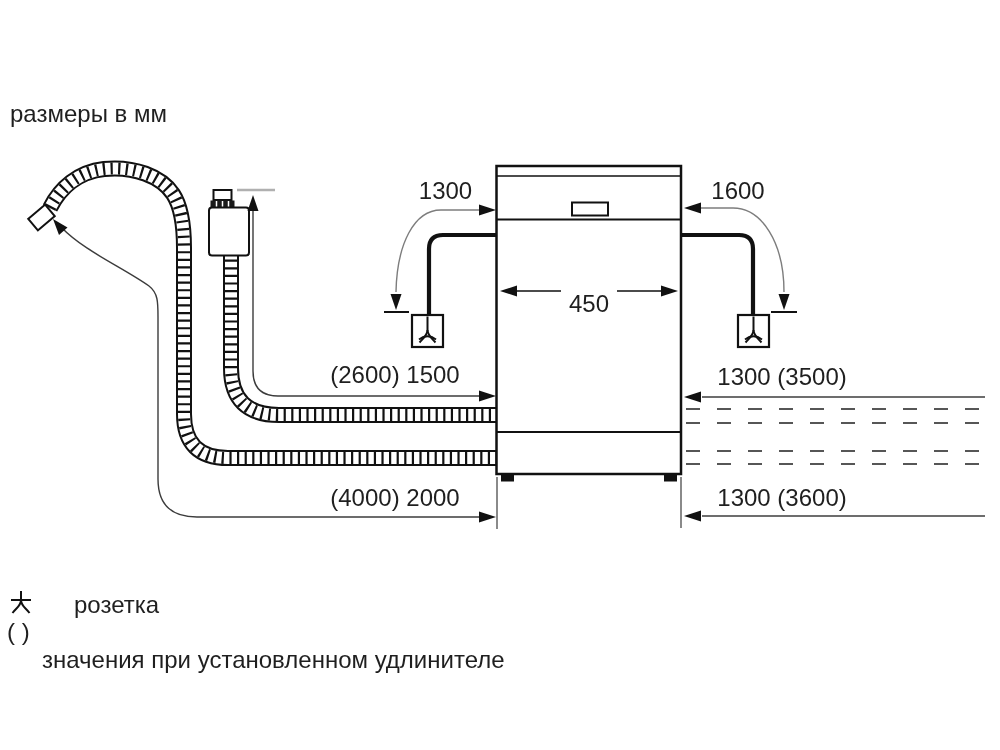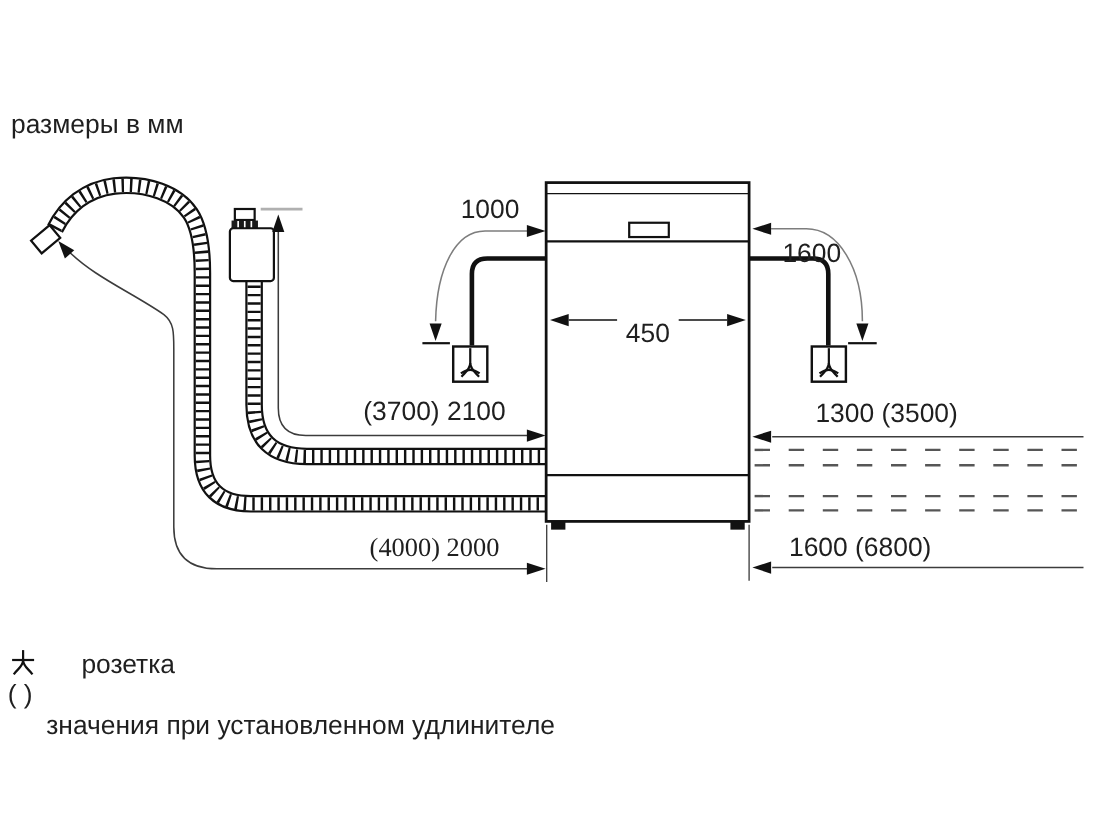--- a/index.html
+++ b/index.html
@@ -145,27 +145,27 @@
     <g transform="translate(9,589)">
       <path class="mid" d="M12,2 L12,11"></path>
       <path class="mid" d="M2,11 L22,11"></path>
       <path class="mid" d="M12,11 C12,17 7,19 3.5,24"></path>
       <path class="mid" d="M12,11 C12,17 17,19 20.5,24"></path>
     </g>
   </svg>
 
   <div class="lbl" style="left:10px;top:101px;">размеры в мм</div>
 
-  <div class="lbl c" style="left:395px;top:178px;width:101px;">1000</div>
-  <div class="lbl c" style="left:688px;top:178px;width:100px;margin-top:40px;">1600</div>
+  <div class="lbl c" style="left:395px;top:178px;width:101px;">1300</div>
+  <div class="lbl c" style="left:688px;top:178px;width:100px;">1600</div>
   <div class="lbl c" style="left:539px;top:291px;width:100px;">450</div>
 
-  <div class="lbl c" style="left:295px;top:362px;width:200px;">(3700) 2100</div>
-  <div class="lbl c" style="left:682px;top:364px;width:200px;padding-left:24px;">1300 (3500)</div>
+  <div class="lbl c" style="left:295px;top:362px;width:200px;">(2600) 1500</div>
+  <div class="lbl c" style="left:682px;top:364px;width:200px;">1300 (3500)</div>
 
-  <div class="lbl c" style="left:295px;top:485px;width:200px;font-family:Liberation Serif, serif;">(4000) 2000</div>
-  <div class="lbl c" style="left:682px;top:485px;width:200px;">1600 (6800)</div>
+  <div class="lbl c" style="left:295px;top:485px;width:200px;">(4000) 2000</div>
+  <div class="lbl c" style="left:682px;top:485px;width:200px;">1300 (3600)</div>
 
   <div class="lbl" style="left:42px;top:592px;margin-left:32px;">розетка</div>
   <div class="lbl" style="left:7px;top:619px;">( )</div>
   <div class="lbl" style="left:42px;top:619px;margin-top:28px;">значения при установленном удлинителе</div>
 
 </div>
 
 </body></html>

